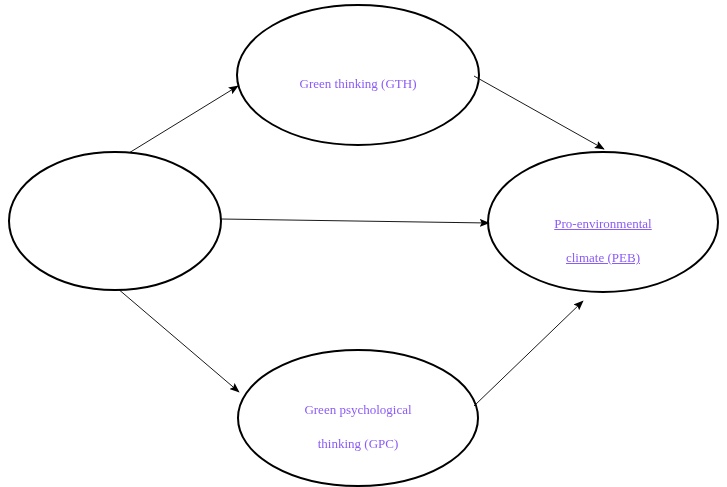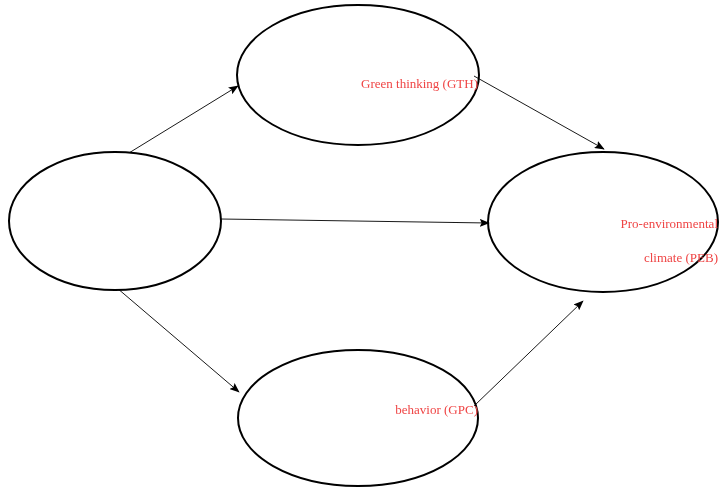--- a/index.html
+++ b/index.html
@@ -22,22 +22,22 @@
   #diagram-svg {
     position: absolute;
     top: 0;
     left: 0;
     width: 727px;
     height: 487px;
     display: block;
   }
   .node-label {
     position: absolute;
-    text-align: right;
-    color: #ef4444;
+    text-align: center;
+    color: #8b5cf6;
     font-family: "Liberation Serif", "DejaVu Serif", serif;
     font-size: 13px;
     line-height: 17px;
     white-space: pre-line;
     pointer-events: none;
     -webkit-font-smoothing: antialiased;
   }
   .node-label span {
     display: block;
   }
@@ -71,21 +71,22 @@
   </svg>
 
   <div class="node-label" style="left:15px; top:191px; width:200px;">
   </div>
 
   <div class="node-label" style="left:238px; top:58px; width:240px;">
     <span>Green thinking (GTH)</span>
   </div>
 
   <div class="node-label" style="left:238px; top:384px; width:240px;">
-    <span>behavior (GPC)</span>
+    <span>Green psychological</span>
+    <span>thinking (GPC)</span>
   </div>
 
-  <div class="node-label" style="left:488px; top:198px; width:230px;">
+  <div class="node-label" style="left:488px; top:198px; width:230px;text-decoration:underline;">
     <span>Pro-environmental</span>
     <span>climate (PEB)</span>
   </div>
 
 </div>
 
 </body></html>

